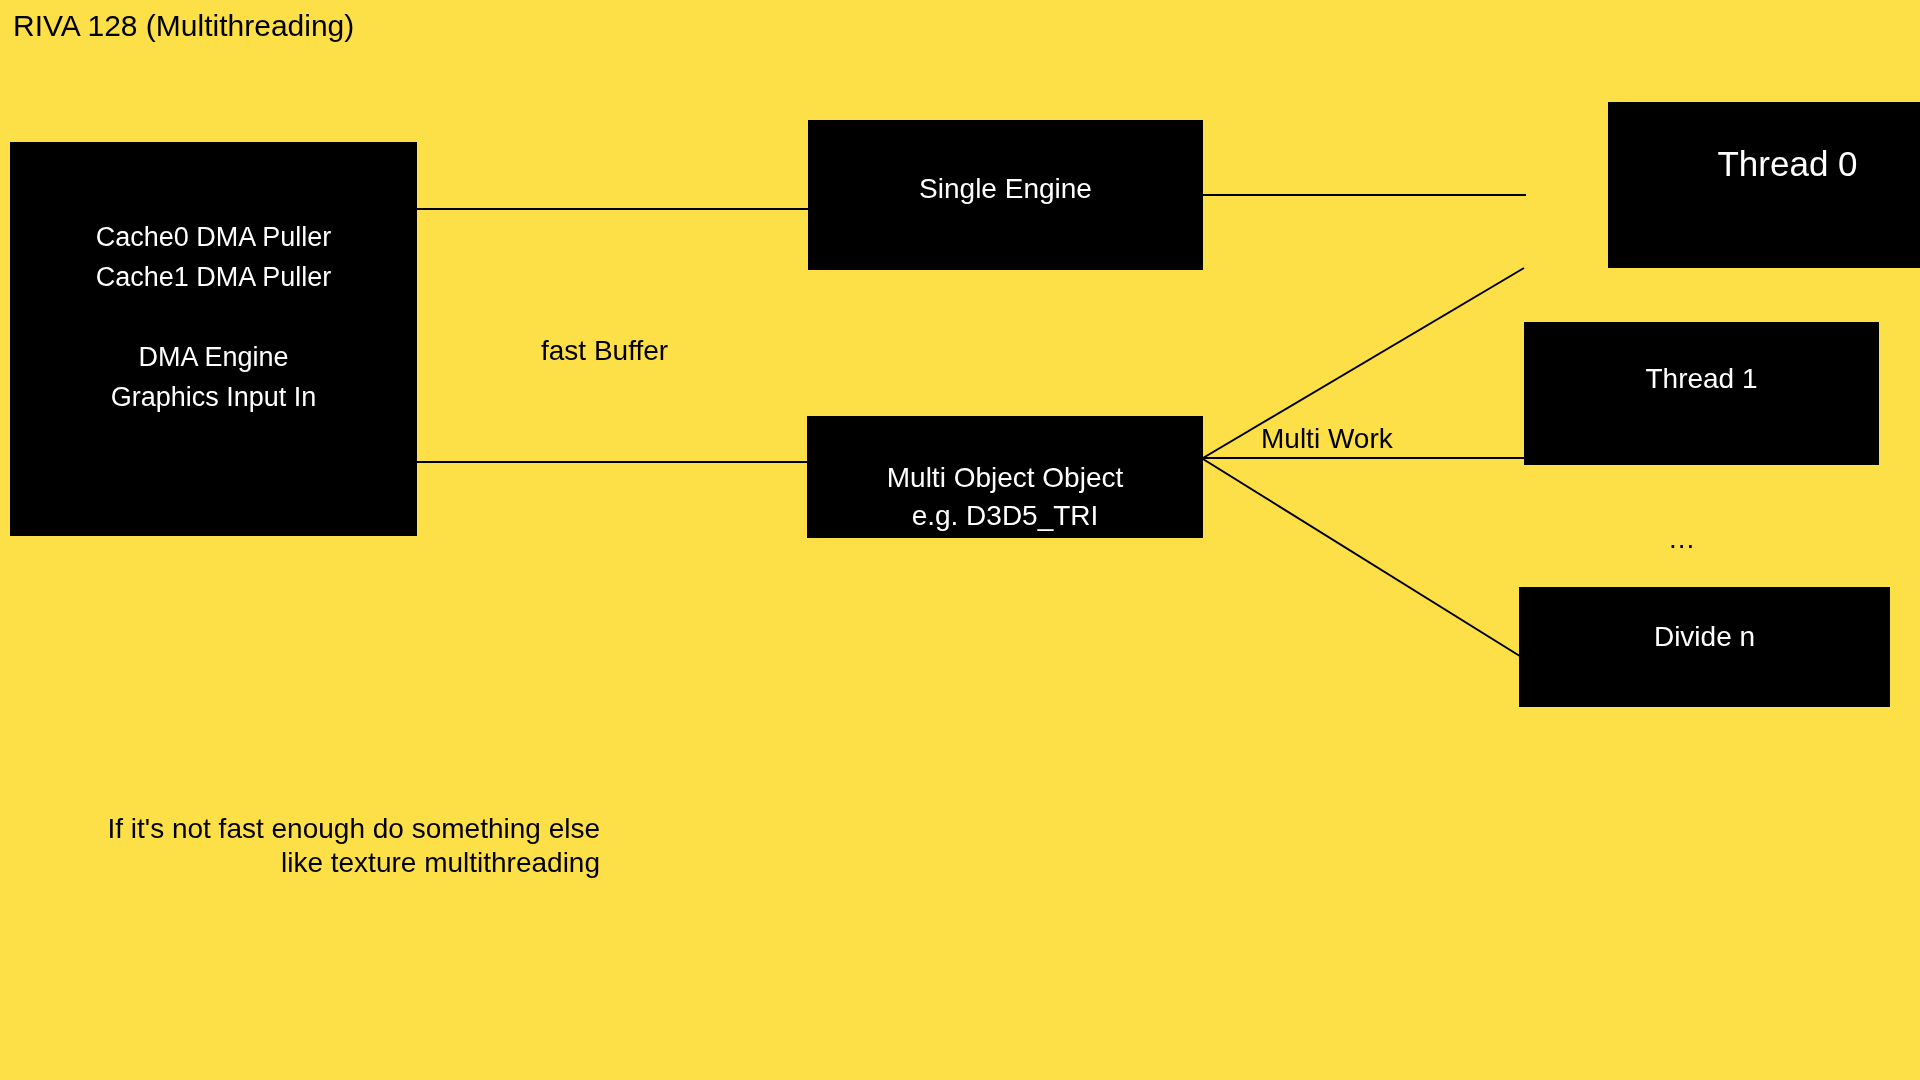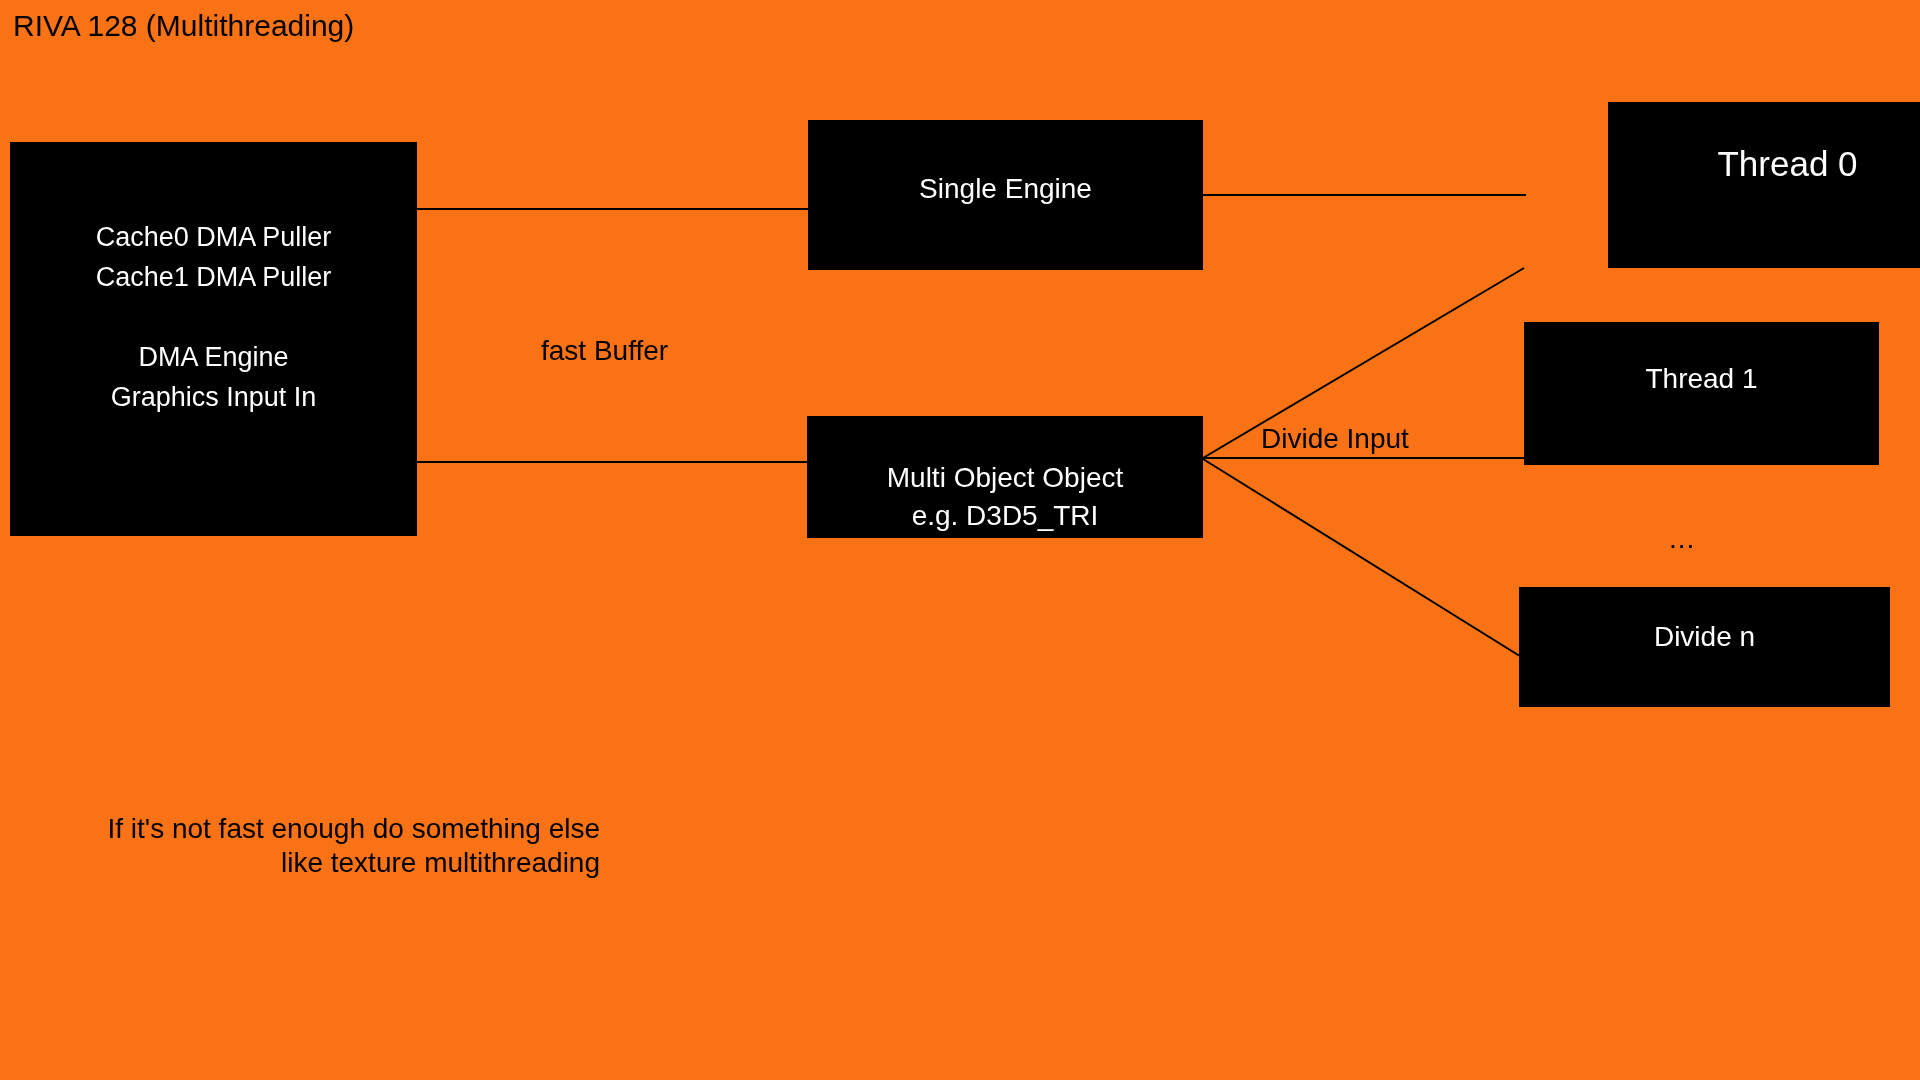--- a/index.html
+++ b/index.html
@@ -5,21 +5,21 @@
 <style>
   html, body {
     margin: 0;
     padding: 0;
     background: #ffffff;
   }
   #canvas {
     position: relative;
     width: 1920px;
     height: 1080px;
-    background: #f97316;
+    background: #fde047;
     overflow: hidden;
     font-family: "Liberation Sans", "DejaVu Sans", sans-serif;
     color: #000000;
   }
   
   .diagram-title {
     position: absolute;
     left: 13px;
     top: 8px;
     font-size: 30px;
@@ -188,20 +188,20 @@
   <div class="node-box" id="box-thread-1">
     <span class="node-label">Thread 1</span>
   </div>
 
   <div class="node-box" id="box-thread-n">
     <span class="node-label">Divide n</span>
   </div>
 
   <div class="free-label" id="label-grobj-buffer">fast Buffer</div>
 
-  <div class="free-label" id="label-divide-work">Divide Input</div>
+  <div class="free-label" id="label-divide-work">Multi Work</div>
 
   <div class="free-label" id="label-ellipsis">...</div>
 
   <div id="label-footnote">If it's not fast enough do something else
 like texture multithreading</div>
 
 </div>
 
 </body></html>

